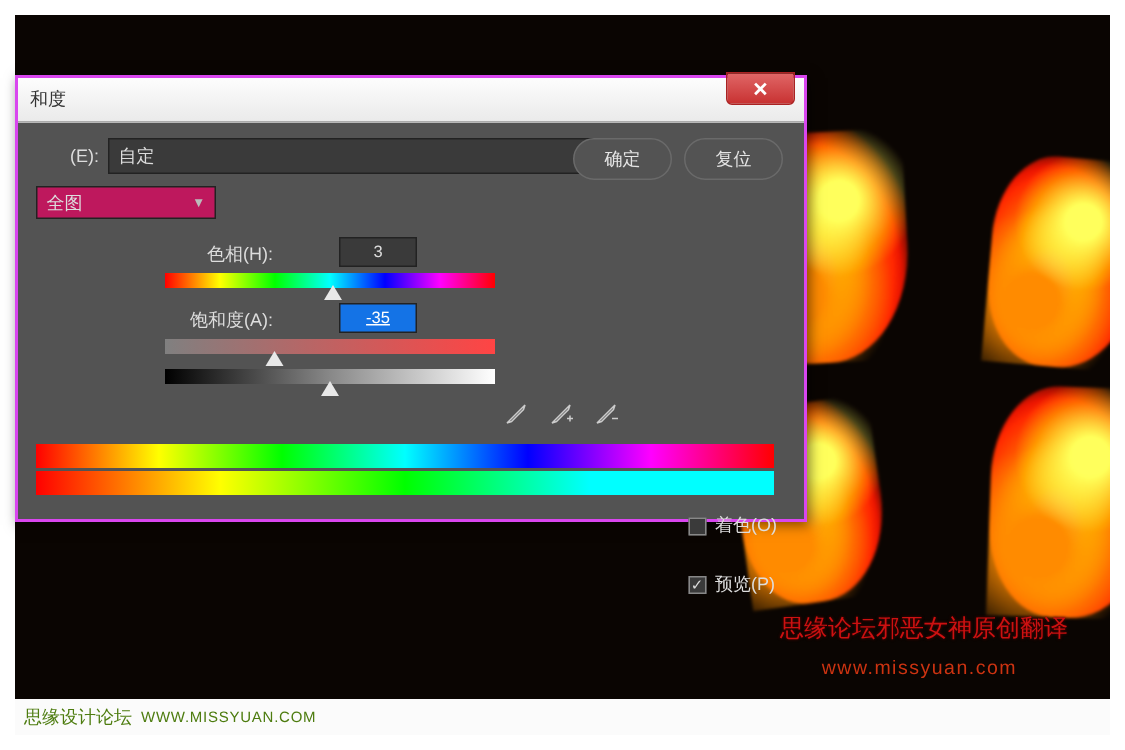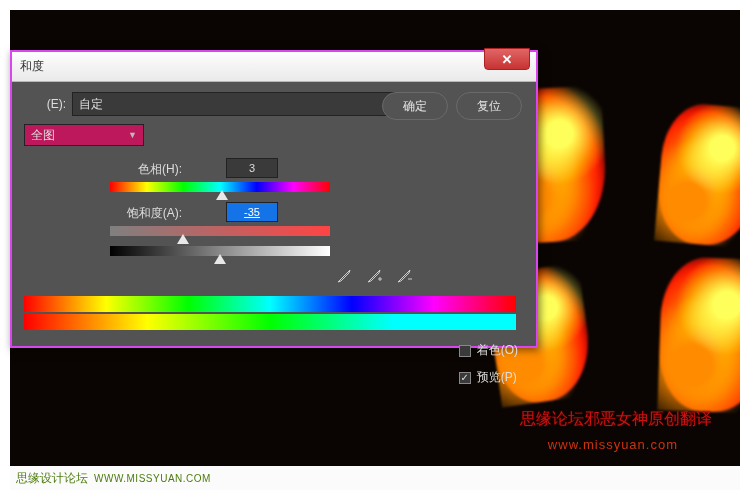--- a/index.html
+++ b/index.html
@@ -34,21 +34,21 @@
 .slider-label { width: 170px; text-align: right; padding-right: 6px; color: #ddd; }
 .slider-val { width: 52px; height: 20px; background: #3a3a3a; border: 1px solid #222; color: #ddd; font-size: 11px; text-align: center; line-height: 18px; margin-left: 38px; }
 .slider-val.sel { background: #1473e6; color: #fff; text-decoration: underline; }
 .track-wrap { margin: 4px 0 10px 92px; width: 220px; position: relative; }
 .hue-track { height: 10px; background: linear-gradient(to right, #ff0000, #ffff00, #00ff00, #00ffff, #0000ff, #ff00ff, #ff0000); }
 .sat-track { height: 10px; background: linear-gradient(to right, #808080, #ff4444); }
 .light-track { height: 10px; background: linear-gradient(to right, #000, #888, #fff); }
 .thumb { position: absolute; top: 8px; width: 0; height: 0; border-left: 6px solid transparent; border-right: 6px solid transparent; border-bottom: 10px solid #e8e8e8; transform: translateX(-6px); }
 .eyedrops { display: flex; gap: 10px; justify-content: flex-end; padding-right: 108px; margin-top: 6px; }
 .eyedrop { width: 20px; height: 20px; color: #ccc; cursor: pointer; display: flex; align-items: center; justify-content: center; }
-.checks { position: absolute; right: 18px; top: 290px; display: flex; flex-direction: column; gap: 10px; }
+.checks { position: absolute; right: 18px; top: 290px; display: flex; flex-direction: column; gap: 22px; }
 .chk-row { display: flex; align-items: center; gap: 6px; color: #ddd; font-size: 12px; }
 .chk { width: 12px; height: 12px; border: 1px solid #888; background: #3a3a3a; display: flex; align-items: center; justify-content: center; font-size: 10px; color: #ddd; }
 .chk.on::before { content: '✓'; }
 .spectrum { margin: 10px 6px 0 6px; height: 16px; background: linear-gradient(to right, #ff0000, #ffff00, #00ff00, #00ffff, #0000ff, #ff00ff, #ff0000); }
 .spectrum2 { margin: 2px 6px 4px 6px; height: 16px; background: linear-gradient(to right, #ff0000, #ffff00, #00ff00, #00ffff, #00ffff); }
 </style>
 </head>
 <body>
 
 <div class="canvas-bg">

